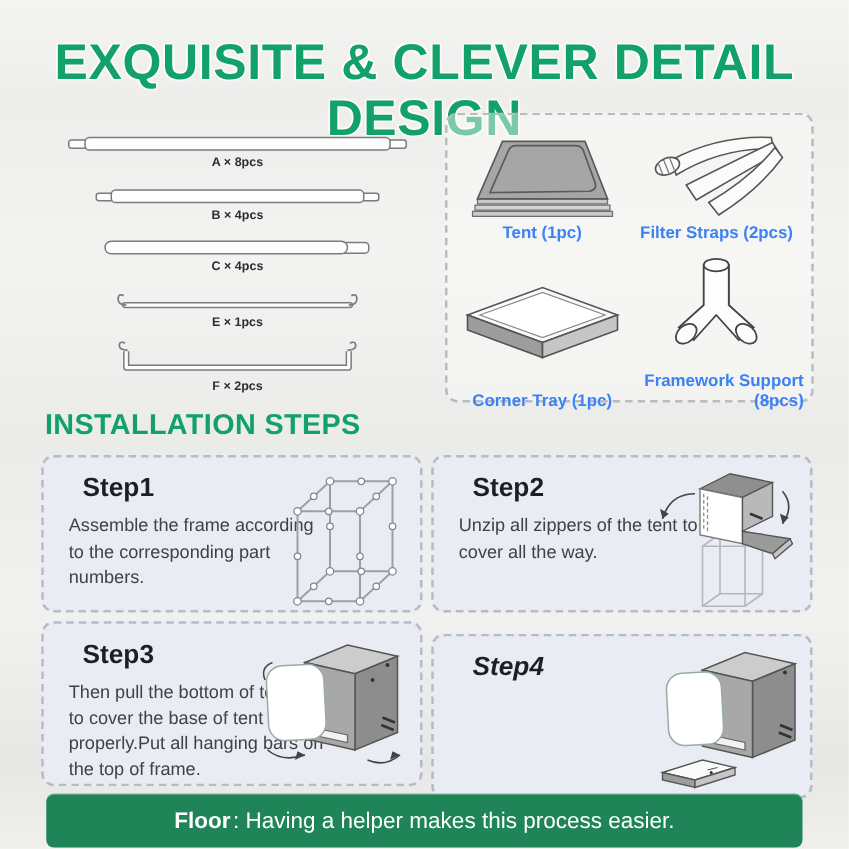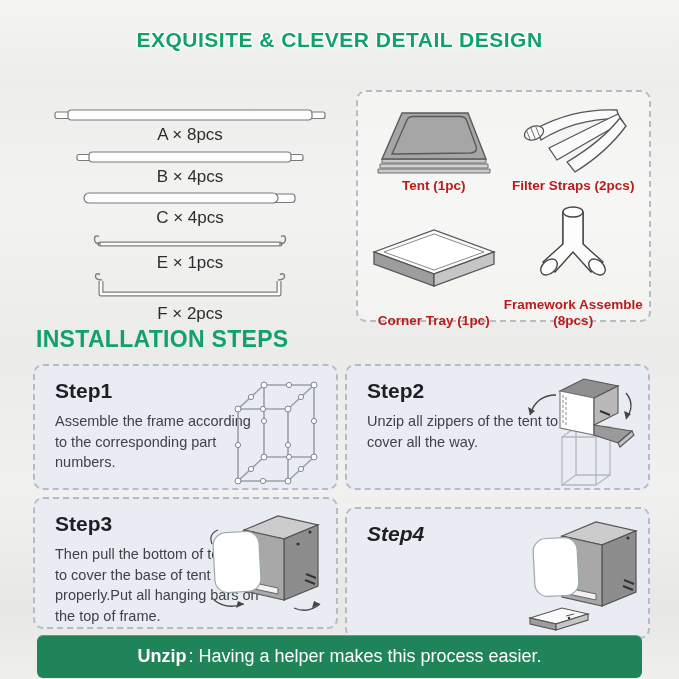--- a/index.html
+++ b/index.html
@@ -6,56 +6,56 @@
   body{
     width:679px;height:679px;overflow:hidden;
     font-family:"Liberation Sans", sans-serif;
     background:linear-gradient(180deg,#f4f4f2 0%,#ededeb 12%,#f3f3f1 30%,#ebebe9 52%,#f1f1ef 72%,#e7e7e5 90%,#efefed 100%);
   }
   .canvas{position:relative;width:679px;height:679px;}
 
   
   .page-title{
     position:absolute;top:28px;left:0;width:679px;text-align:center;
-    font-size:21px;font-weight:bold;letter-spacing:.5px;color:#12a269;
+    font-size:40px;font-weight:bold;letter-spacing:.5px;color:#12a269;
     text-shadow:-1px -1px 0 #fff,1px -1px 0 #fff,-1px 1px 0 #fff,1px 1px 0 #fff,0 0 4px #fff;
   }
 
   
   .parts{position:absolute;left:40px;top:98px;width:300px;}
   .part-row{position:absolute;left:0;width:300px;display:flex;flex-direction:column;align-items:center;}
   .part-row svg{display:block;}
-  .part-label{font-size:17px;font-weight:normal;color:#2d2d2d;margin-top:3px;}
+  .part-label{font-size:10px;font-weight:bold;color:#2d2d2d;margin-top:3px;}
 
   
   .kit-box{
     position:absolute;left:356px;top:90px;width:295px;height:232px;box-sizing:border-box;
     border:2px dashed #b8bcc1;border-radius:10px;background:rgba(250,250,249,.45);
     display:grid;grid-template-columns:1fr 1fr;grid-template-rows:1fr 1fr;
     padding:10px 6px 6px 6px;
   }
   .kit-item{display:flex;flex-direction:column;align-items:center;justify-content:flex-end;}
   .kit-icon{flex:1;display:flex;align-items:center;justify-content:center;}
-  .kit-label{font-size:13.5px;font-weight:bold;color:#b91c1c;text-align:center;line-height:1.15;padding-bottom:8px;}
+  .kit-label{font-size:13.5px;font-weight:bold;color:#3b82f6;text-align:right;line-height:1.15;padding-bottom:8px;}
 
   
   .install-heading{
     position:absolute;left:36px;top:326px;
     font-size:23px;font-weight:bold;color:#12a269;letter-spacing:.3px;
   }
   .step-card{
     position:absolute;box-sizing:border-box;width:305px;
     background:#e9ecf3;border:2px dashed #b6bcc7;border-radius:10px;
     padding:13px 10px 10px 20px;
   }
   .step-card.c1{left:33px;top:364px;height:126px;}
   .step-card.c2{left:345px;top:364px;height:126px;}
   .step-card.c3{left:33px;top:497px;height:132px;}
   .step-card.c4{left:345px;top:507px;height:132px;font-style:italic;}
-  .step-title{font-size:21px;font-weight:bold;color:#1d1f24;margin:0 0 8px 0;}
+  .step-title{font-size:21px;font-weight:bold;color:#1d1f24;margin:0 0 8px 11px;}
   .step-body{font-size:14.5px;color:#3f4247;line-height:1.42;width:208px;}
   .step-card.c3 .step-body{width:222px;}
   .step-illustration{position:absolute;top:5px;right:6px;}
 
   
   .tips-banner{
     position:absolute;left:37px;top:635px;width:605px;height:43px;
     background:#1f8458;border-radius:6px;
     display:flex;align-items:center;justify-content:center;
     color:#fff;font-size:18px;
@@ -174,21 +174,21 @@
     <div class="kit-item">
       <span class="kit-icon">
         <svg width="104" height="80" viewBox="0 0 104 80">
           <path d="M42 10 L42 42 L30 56 L42 42 L62 42 L74 56 L62 42 L62 10" fill="none" stroke="#444" stroke-width="1.4"></path>
           <path d="M42 10 L42 42 L22 60 L34 70 L52 50 L70 70 L82 60 L62 42 L62 10 Z" fill="#fdfdfd" stroke="#444" stroke-width="1.4"></path>
           <ellipse cx="52" cy="10" rx="10" ry="5" fill="#fdfdfd" stroke="#444" stroke-width="1.4"></ellipse>
           <ellipse cx="28" cy="65" rx="9.5" ry="6.5" transform="rotate(-42 28 65)" fill="#fdfdfd" stroke="#444" stroke-width="1.4"></ellipse>
           <ellipse cx="76" cy="65" rx="9.5" ry="6.5" transform="rotate(42 76 65)" fill="#fdfdfd" stroke="#444" stroke-width="1.4"></ellipse>
         </svg>
       </span>
-      <span class="kit-label"><br><span>Framework Assemble (8pcs)</span></span>
+      <span class="kit-label"><br><span>Framework Support (8pcs)</span></span>
     </div>
   </div>
 
   <div class="install-heading">INSTALLATION STEPS</div>
 
   <div class="step-card c1">
     <div class="step-title">Step1</div>
     <div class="step-body">Assemble the frame according to the corresponding part numbers.</div>
     <span class="step-illustration">
       <svg width="110" height="118" viewBox="0 0 110 118">
@@ -290,17 +290,17 @@
         <polygon points="8,104 40,94 66,100 34,110" fill="#fafafa" stroke="#555" stroke-width="1.1"></polygon>
         <polygon points="8,104 8,110 34,116 34,110" fill="#9d9d9d" stroke="#555" stroke-width="1.1"></polygon>
         <polygon points="66,100 66,106 34,116 34,110" fill="#c6c6c6" stroke="#555" stroke-width="1.1"></polygon>
         <path d="M44 102 L52 100" stroke="#555" stroke-width="1"></path>
         <circle cx="47" cy="104" r="1.2" fill="#333"></circle>
       </svg>
     </span>
   </div>
 
   <div class="tips-banner">
-    <b>Unzip</b>
+    <b>Floor</b>
       <span>: Having a helper makes this process easier.</span>
   </div>
 
 </div>
 
 </body></html>

